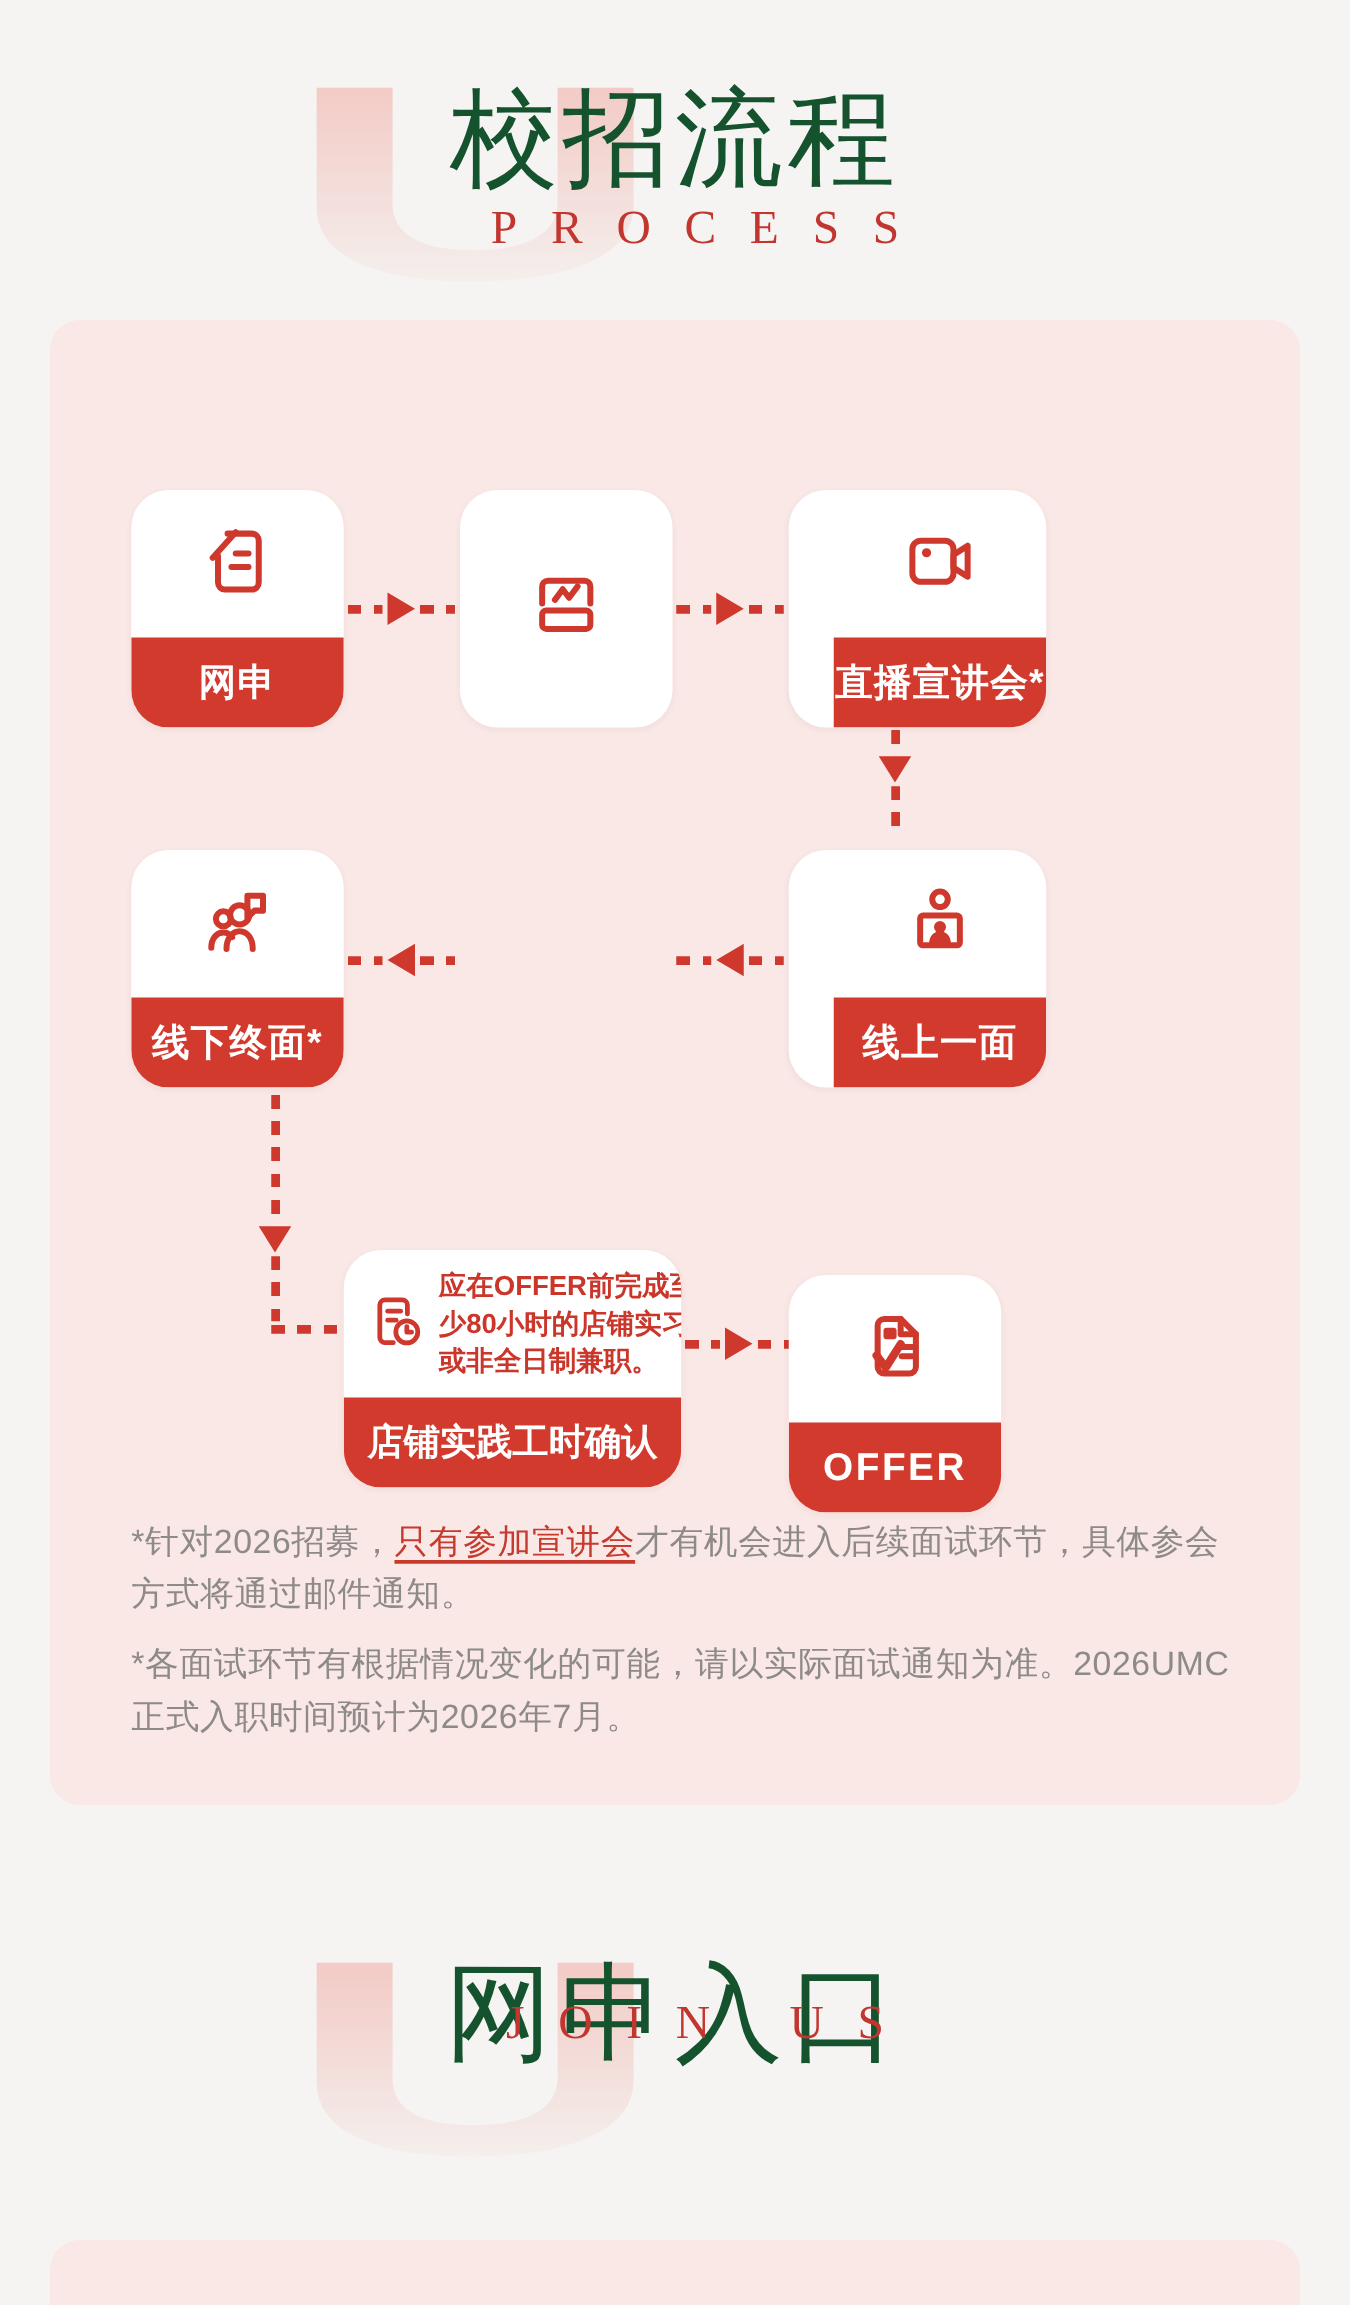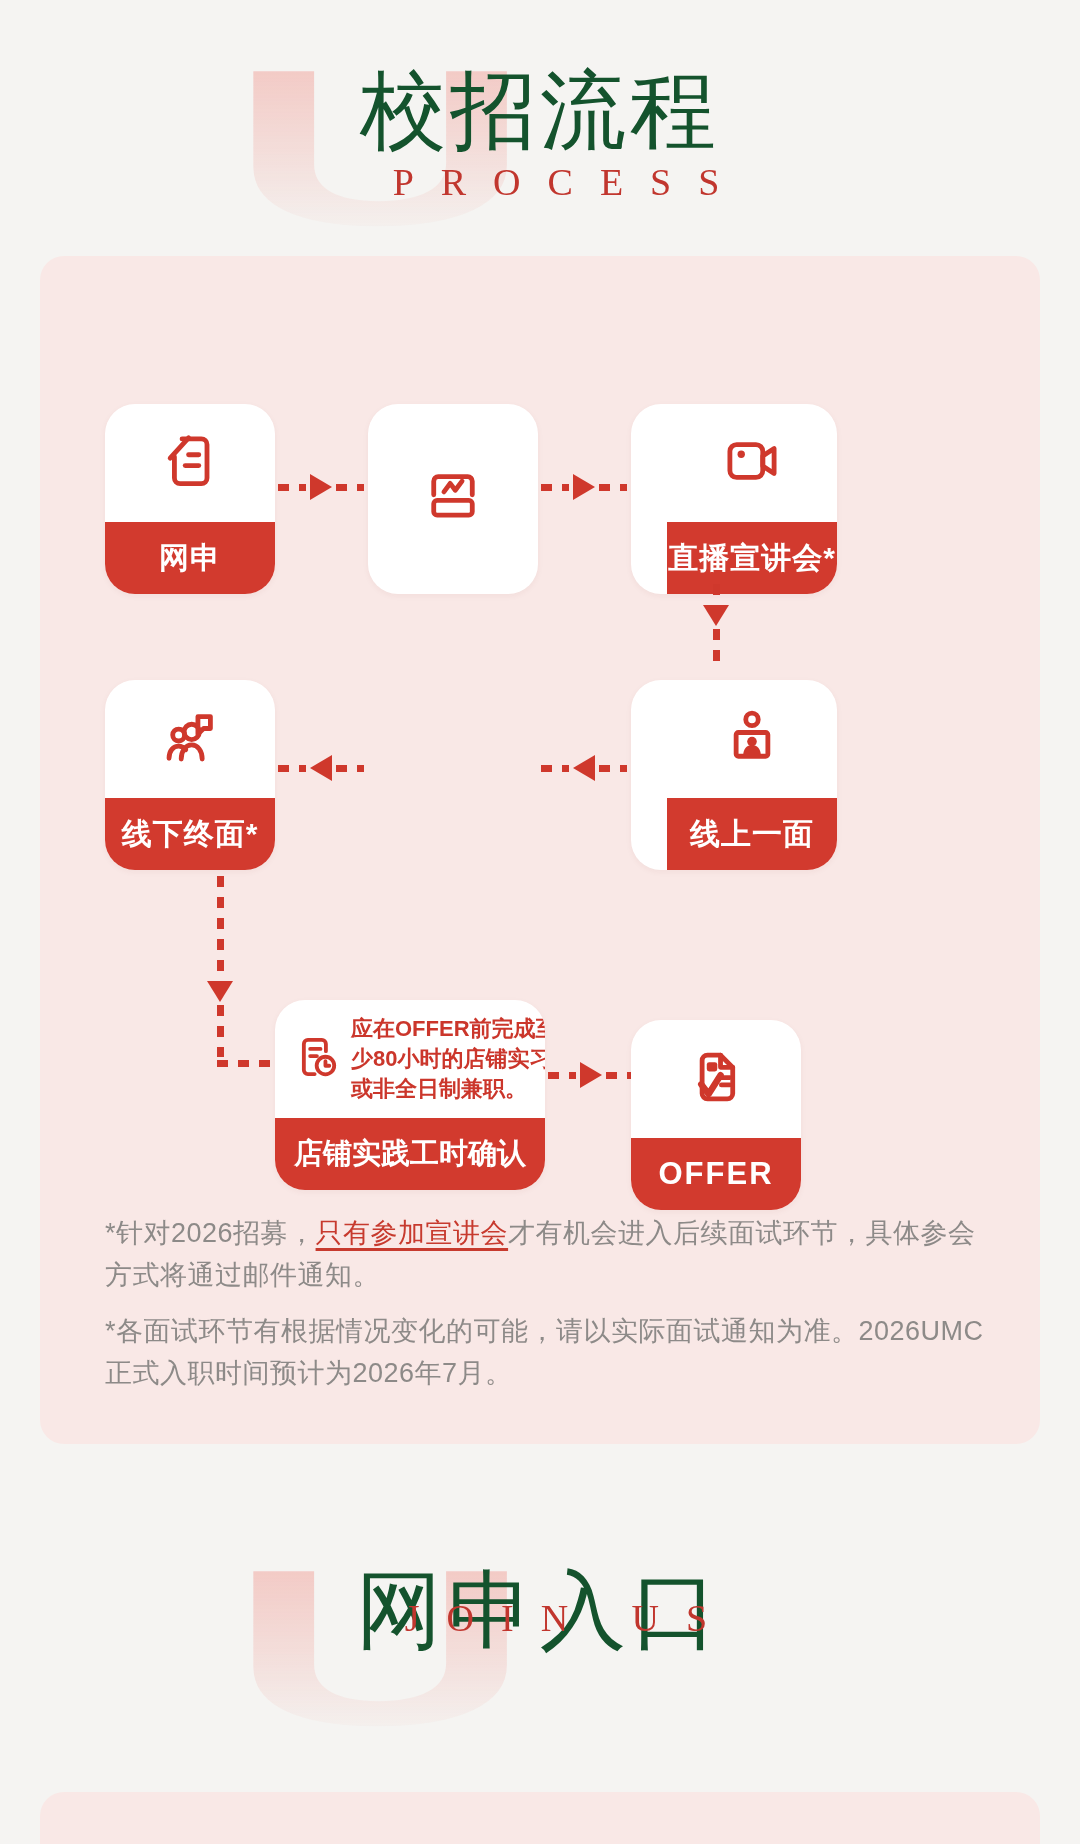--- a/index.html
+++ b/index.html
@@ -88,21 +88,21 @@
   .card-label{
     height:72px;
     background:#d23a2e;
     color:#ffffff;
     font-weight:700;
     font-size:30px;
     letter-spacing:1px;
     display:flex;align-items:center;justify-content:center;
     white-space:nowrap;
   }
-  .r1{top:148px;text-align:center;}
+  .r1{top:136px;text-align:center;}
   .r2{top:424px;}
   .c1{left:65px;}
   .c2{left:328px;}
   .c3{left:591px;padding-left:36px;}
   .card-note{
     left:235px;top:744px;
     width:270px;height:190px;
   }
   .card-note .card-top{
     gap:8px;

